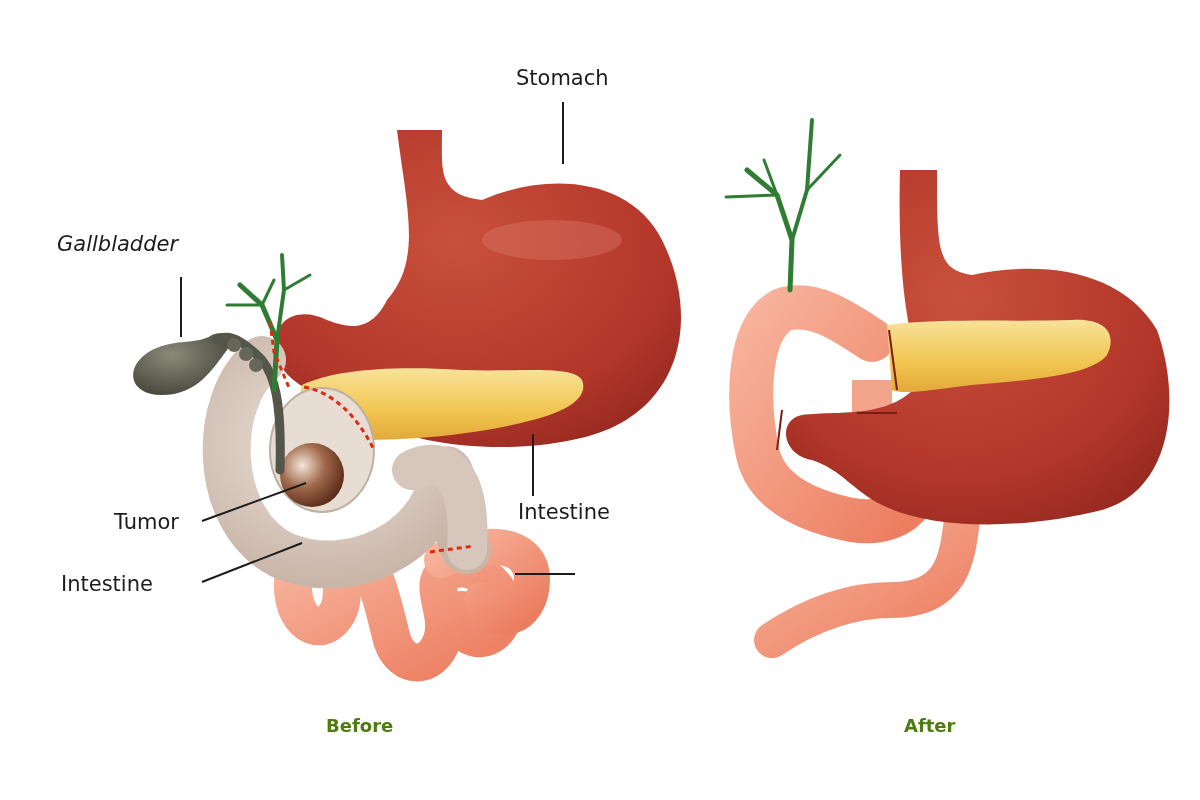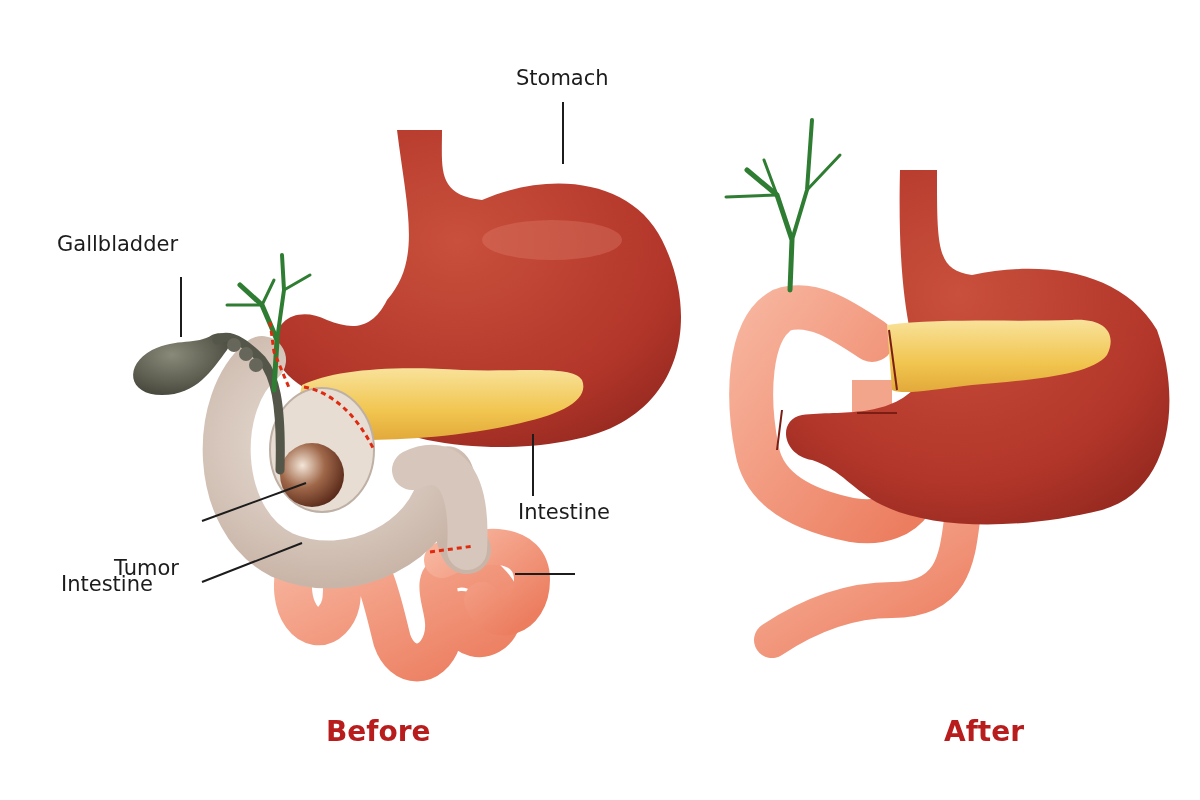--- a/index.html
+++ b/index.html
@@ -1,19 +1,19 @@
 <!DOCTYPE html>
 <html><head>
 <meta charset="utf-8">
 <style>
   html, body { margin: 0; padding: 0; background: #ffffff; }
   body { width: 1200px; height: 800px; position: relative; overflow: hidden; font-family: "DejaVu Sans", sans-serif; }
   #stage { position: absolute; left: 12px; top: 0; width: 1200px; height: 800px; }
   .label { position: absolute; font-family: "DejaVu Sans", sans-serif; font-size: 21px; color: #1c1c1c; line-height: 1.2; white-space: pre-line; }
-  .caption { position: absolute; font-family: "DejaVu Sans", sans-serif; font-weight: bold; font-size: 28px; color: #b91c1c; }
+  .caption { position: absolute; font-family: "DejaVu Sans", sans-serif; font-weight: bold; font-size: 18px; color: #4d7c0f; }
 </style>
 </head>
 <body>
 
 <div id="stage">
   <svg width="1200" height="800" viewBox="0 0 1200 800">
     <defs>
       <radialGradient id="gStom" cx="0.45" cy="0.35" r="0.75">
         <stop offset="0" stop-color="#c9503c"></stop>
         <stop offset="0.7" stop-color="#b3362a"></stop>
@@ -122,21 +122,21 @@
       <line x1="169" y1="277" x2="169" y2="337"></line>
       <line x1="190" y1="521" x2="294" y2="483"></line>
       <line x1="190" y1="582" x2="290" y2="543"></line>
       <line x1="521" y1="434" x2="521" y2="496"></line>
       <line x1="503" y1="574" x2="563" y2="574"></line>
     </g>
   </svg>
 
   
   <div class="label" style="left:504px; top:66px;">Stomach</div>
-  <div class="label" style="left:45px; top:232px;">Gallbladder</div>
-  <div class="label" style="left:102px; top:510px;margin-top:46px;">Tumor</div>
+  <div class="label" style="left:45px; top:232px;font-style:italic;">Gallbladder</div>
+  <div class="label" style="left:102px; top:510px;">Tumor</div>
   <div class="label" style="left:49px; top:572px;">Intestine</div>
   <div class="label" style="left:506px; top:500px;">Intestine</div>
 
   
   <div class="caption" style="left:314px; top:715px;">Before</div>
-  <div class="caption" style="left:892px; top:715px;margin-left:40px;">After</div>
+  <div class="caption" style="left:892px; top:715px;">After</div>
 </div>
 
 </body></html>

